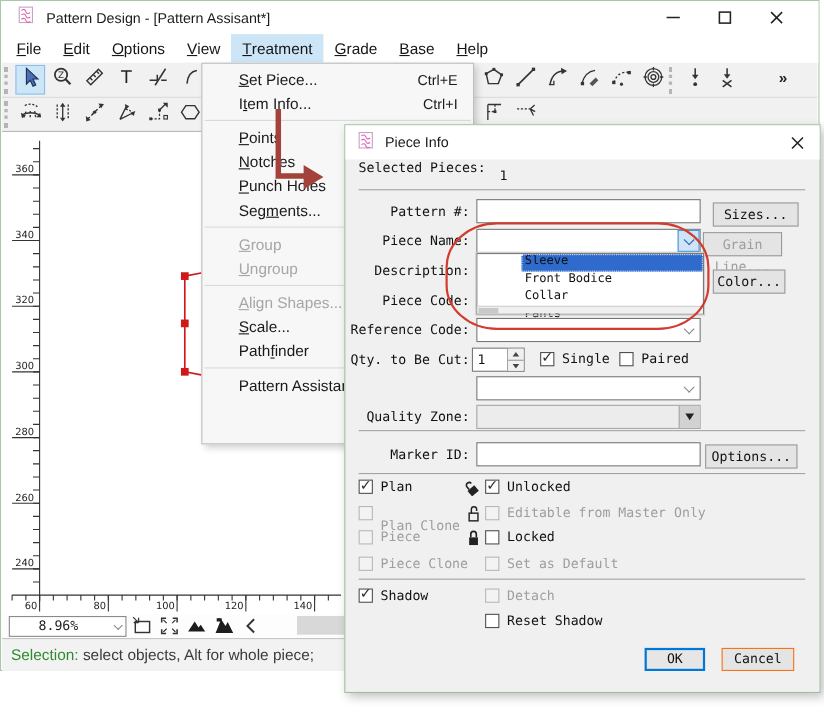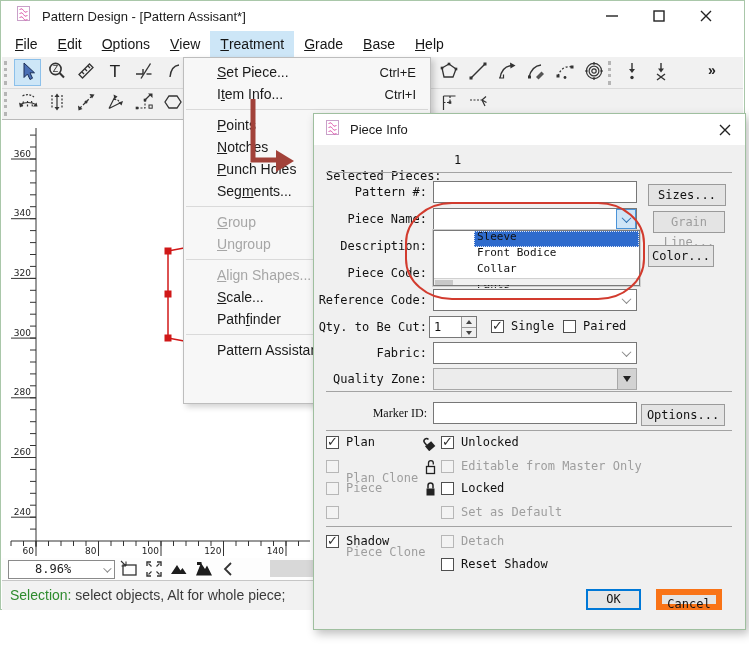--- a/index.html
+++ b/index.html
@@ -88,21 +88,21 @@
   .cb { position:absolute; width:13px; height:13px; background:#fff; border:1px solid #4f4f4f; }
   .cb.checked::after { content:"✓"; position:absolute; left:0px; top:-3px; font-size:13px; font-weight:bold; color:#2d2d2d;
                        font-family:"DejaVu Sans",sans-serif; }
   .cb.disabled { border-color:#b7b7b7; background:#f3f3f3; }
   .cbl { position:absolute; line-height:15px; white-space:pre; }
   .cbl.disabled { color:#9e9e9e; }
   .lockico { position:absolute; width:14px; height:16px; }
   .okbtn { position:absolute; left:272px; top:444px; width:55px; height:21px; background:#e6e6e6;
            border:2px solid #0078d7; text-align:center; line-height:16px; }
   .cancelbtn { position:absolute; left:342px; top:444px; width:66px; height:21px; background:#e4e4e4;
-               border:6px solid #f97316; text-align:center; line-height:18px; }
+               border:1px solid #f97316; text-align:center; line-height:18px; }
 
   .anno { position:absolute; left:0; top:0; z-index:40; pointer-events:none; }
   svg text { font-family:"DejaVu Sans",sans-serif; }
 </style>
 </head>
 <body>
 
 <div class="win">
 
   <div class="titlebar">
@@ -521,35 +521,35 @@
         </svg></span>
     <span style="margin-left:7px;">Piece Info</span>
   </div>
   <span class="dlg-close">
       <svg width="20" height="20" viewBox="0 0 20 20">
         <path d="M5 5 L15 15 M15 5 L5 15" stroke="#222" stroke-width="1.4"></path>
       </svg>
     </span>
 
   <div class="dlg-body">
-    <span class="abs" style="left:12px; top:24px;">Selected Pieces:</span>
+    <span class="abs" style="left:12px; top:0;">Selected Pieces:</span>
     <span class="abs" style="left:140px; top:8px;">1</span>
     <div class="hline" style="top:27px;"></div>
 
     <span class="lbl" style="top:36px;">Pattern #:</span>
     <div class="fld" style="top:36px;"></div>
     <div class="btn" style="left:334px; top:39px; width:78px;">Sizes...</div>
 
     <span class="lbl" style="top:63px;">Piece Name:</span>
     <div class="fld" style="top:63px;">
       <span class="combo-btn blue">
           <span class="chev2 blue"></span>
         </span>
     </div>
-    <div class="btn dis" style="left:339px; top:66px; width:72px;">Grain Line...</div>
+    <div class="btn dis" style="left:325px; top:66px; width:72px;">Grain Line...</div>
 
     <span class="lbl" style="top:90px;">Description:</span>
     <div class="fld" style="top:90px;"></div>
     <div class="btn" style="left:334px; top:100px; width:66px;">Color...</div>
 
     <span class="lbl" style="top:117px;">Piece Code:</span>
     <div class="fld" style="top:117px;"></div>
 
     <div class="droplist" id="pn-list">
       <div class="opt sel">Sleeve</div>
@@ -578,37 +578,36 @@
         <div class="b">
             <span class="tri-d"></span>
           </div>
       </div>
     </div>
     <span class="cb checked" style="left:177px; top:175px;"></span>
     <span class="cbl" style="left:197px; top:174px;">Single</span>
     <span class="cb" style="left:249px; top:175px;"></span>
     <span class="cbl" style="left:269px; top:174px;">Paired</span>
 
-    <span class="lbl" style="top:197px;">Fabric:</span>
     <div class="fld" style="top:197px;">
       <span class="combo-btn">
           <span class="chev2"></span>
         </span>
     </div>
 
     <span class="lbl" style="top:223px;">Quality Zone:</span>
     <div class="fld dis" style="top:223px;">
       <span class="qz-btn">
           <span class="tri-down"></span>
         </span>
     </div>
 
     <div class="hline" style="top:246px;"></div>
 
-    <span class="lbl" style="top:257px;font-family:Liberation Serif, serif;">Marker ID:</span>
+    <span class="lbl" style="top:257px;">Marker ID:</span>
     <div class="fld" style="top:257px;"></div>
     <div class="btn" style="left:327px; top:259px; width:84px;">Options...</div>
 
     <div class="hline" style="top:285px;"></div>
     <div id="flag-rows">
         <span class="cb checked" style="left: 12px; top: 291px;"></span>
         <span class="cbl" style="left: 32px; top: 290px;">Plan</span>
         <span class="lockico" style="left: 109px; top: 289px;"><svg width="14" height="17" viewBox="0 0 14 17">
             <g transform="rotate(-40 7 12)">
               <rect x="3" y="9" width="8" height="6.5" fill="#222"></rect>
@@ -627,21 +626,21 @@
         <span class="cbl disabled" style="left: 147px; top: 314px;">Editable from Master Only</span>
         <span class="cb disabled" style="left: 12px; top: 337px;"></span>
         <span class="cbl disabled" style="left: 32px; top: 336px;">Piece</span>
         <span class="lockico" style="left: 109px; top: 335px;"><svg width="14" height="17" viewBox="0 0 14 17">
             <rect x="3.5" y="8.5" width="8" height="7" fill="#222"></rect>
             <path d="M5 8.5 V5.5 a2.5 2.5 0 0 1 5 0 V8.5" fill="none" stroke="#222" stroke-width="1.5"></path>
           </svg></span>
         <span class="cb" style="left: 127px; top: 337px;"></span>
         <span class="cbl" style="left: 147px; top: 336px;">Locked</span>
         <span class="cb disabled" style="left: 12px; top: 361px;"></span>
-        <span class="cbl disabled" style="left: 32px; top: 360px; margin-top: 40px;">Piece Clone</span>
+        <span class="cbl disabled" style="left: 32px; top: 360px;">Piece Clone</span>
         <span class="cb disabled" style="left: 127px; top: 361px;"></span>
         <span class="cbl disabled" style="left: 147px; top: 360px;">Set as Default</span>
       </div>
     <div class="hline" style="top:381px;"></div>
     <div id="shadow-rows">
         <span class="cb checked" style="left: 12px; top: 390px;"></span>
         <span class="cbl" style="left: 32px; top: 389px;">Shadow</span>
         <span class="cb disabled" style="left: 127px; top: 390px;"></span>
         <span class="cbl disabled" style="left: 147px; top: 389px;">Detach</span>
         <span class="cb" style="left: 127px; top: 413px;"></span>

